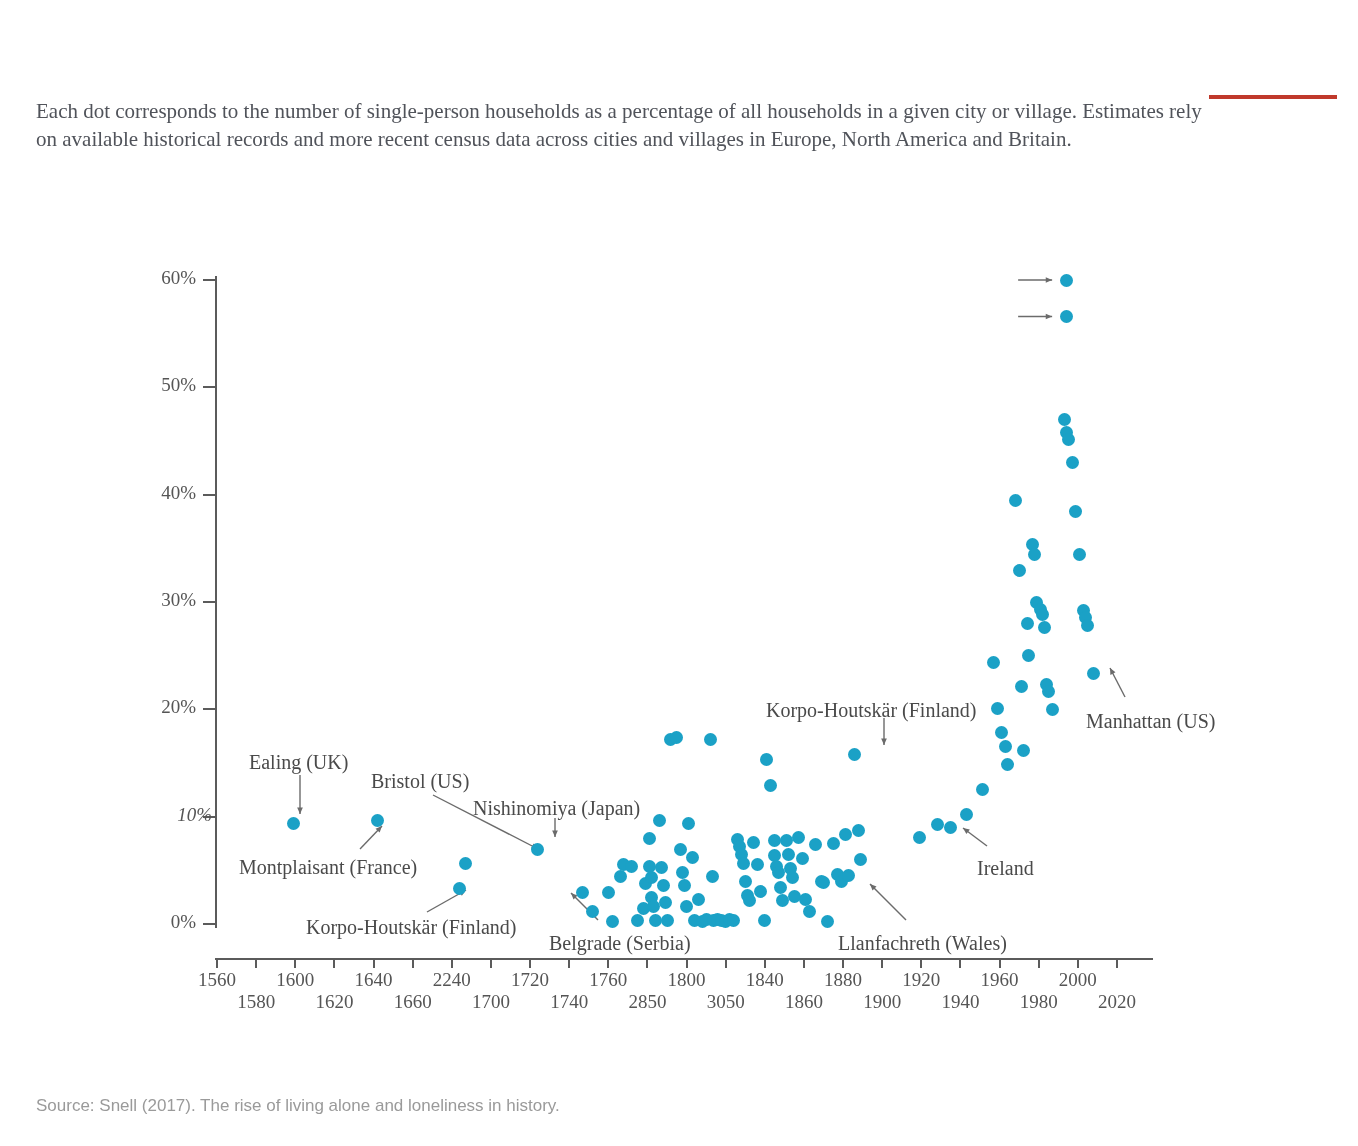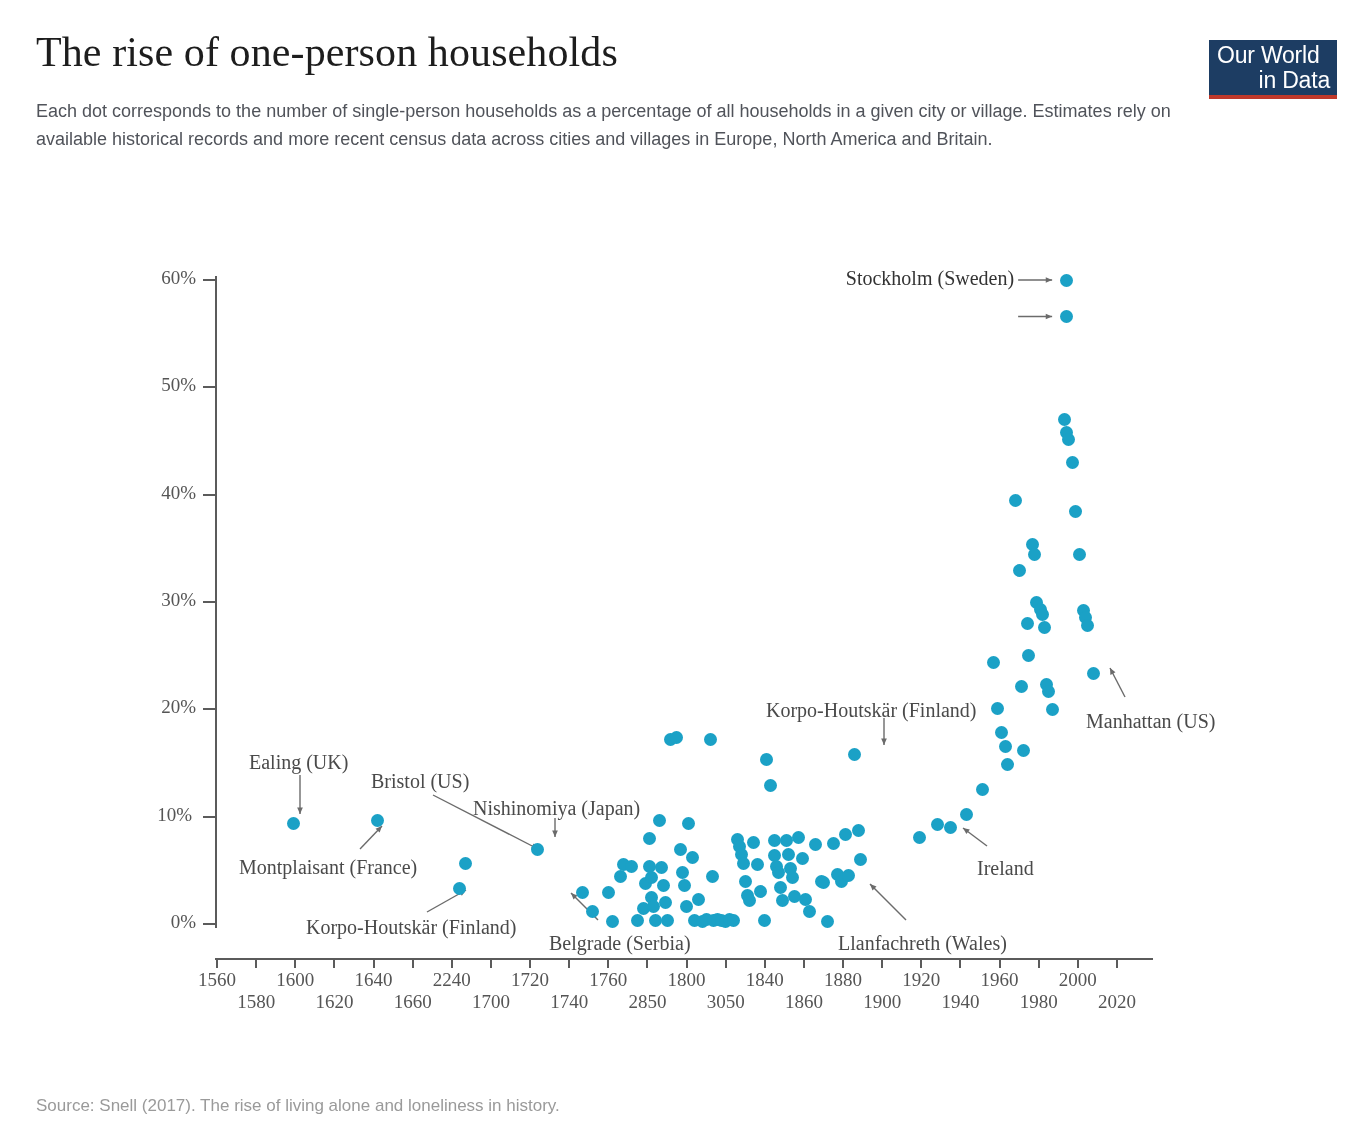--- a/index.html
+++ b/index.html
@@ -15,22 +15,22 @@
 
   
   .title{
     position:absolute;left:36px;top:28px;
     font-family:"Liberation Serif", serif;
     font-size:42px;line-height:48px;font-weight:400;
     color:#1d1d1d;letter-spacing:.1px;white-space:nowrap;
   }
   .subtitle{
     position:absolute;left:36px;top:97px;width:1170px;
-    font-family:Liberation Sans, sans-serif;
-    font-size:18px;line-height:28px;color:#50535a;
+    font-family:Liberation Serif, serif;
+    font-size:21px;line-height:28px;color:#50535a;
   }
 
   
   .logo{
     position:absolute;left:1209px;top:40px;width:128px;height:55px;
     background:#1d3d63;
     box-sizing:border-box;
     padding:3px 7px 0 8px;
   }
   .logo-line{
@@ -86,27 +86,22 @@
     position:absolute;left:36px;top:1096px;
     font-family:"Liberation Sans", sans-serif;
     font-size:17px;color:#9a9a9a;white-space:nowrap;
   }
 </style>
 </head>
 <body>
 
 <div id="stage">
 
-  <div class="title">The rise of one-person households</div>
   <div class="subtitle">Each dot corresponds to the number of single-person households as a percentage of all households in a given city or village. Estimates rely on available historical records and more recent census data across cities and villages in Europe, North America and Britain.</div>
 
-  <div class="logo">
-    <div class="logo-line l1">Our World</div>
-    <div class="logo-line l2">in Data</div>
-  </div>
   <div class="logo-bar"></div>
 
   <div class="plot" id="plot">
     <div class="axis-line" id="yaxis"></div>
     <div class="axis-line" id="xaxis"></div>
     <svg class="lead" id="leaders">
         <line x1="1018.1304347826087" y1="280" x2="1052.1304347826087" y2="280" stroke="#6b6b6b" stroke-width="1.4"></line>
         <polygon points="1052.1304347826087,280 1045.7388122004227,282.854323171417 1045.7388122004227,277.145676828583" fill="#6b6b6b"></polygon>
         <line x1="1018.1304347826087" y1="316.49333333333334" x2="1052.1304347826087" y2="316.49333333333334" stroke="#6b6b6b" stroke-width="1.4"></line>
         <polygon points="1052.1304347826087,316.49333333333334 1045.7388122004227,319.3476565047503 1045.7388122004227,313.63901016191636" fill="#6b6b6b"></polygon>
@@ -127,21 +122,21 @@
         <line x1="906" y1="920" x2="870" y2="884" stroke="#6b6b6b" stroke-width="1.4"></line>
         <polygon points="870,884 876.5378709408558,886.501248400442 872.501248400442,890.5378709408558" fill="#6b6b6b"></polygon>
         <line x1="987" y1="846" x2="963" y2="828" stroke="#6b6b6b" stroke-width="1.4"></line>
         <polygon points="963,828 969.8258919685991,829.5515150121781 966.4007041628987,834.1184320864453" fill="#6b6b6b"></polygon>
         <line x1="1125" y1="697" x2="1110" y2="668" stroke="#6b6b6b" stroke-width="1.4"></line>
         <polygon points="1110,668 1115.4717181031688,672.3658104630703 1110.401197702926,674.9884934287131" fill="#6b6b6b"></polygon>
       </svg>
   <div class="ytick" style="top: 923px;"></div>
       <div class="ylab" style="left: 120px; width: 76px; right: auto; top: 911px;">0%</div>
       <div class="ytick" style="top: 815.667px;"></div>
-      <div class="ylab" style="left: 116px; width: 76px; right: auto; top: 803.667px;">10%</div>
+      <div class="ylab" style="left: 136px; width: 76px; right: auto; top: 803.667px; font-style: italic;">10%</div>
       <div class="ytick" style="top: 708.333px;"></div>
       <div class="ylab" style="left: 120px; width: 76px; right: auto; top: 696.333px;">20%</div>
       <div class="ytick" style="top: 601px;"></div>
       <div class="ylab" style="left: 120px; width: 76px; right: auto; top: 589px;">30%</div>
       <div class="ytick" style="top: 493.667px;"></div>
       <div class="ylab" style="left: 120px; width: 76px; right: auto; top: 481.667px;">40%</div>
       <div class="ytick" style="top: 386.333px;"></div>
       <div class="ylab" style="left: 120px; width: 76px; right: auto; top: 374.333px;">50%</div>
       <div class="ytick" style="top: 279px;"></div>
       <div class="ylab" style="left: 120px; width: 76px; right: auto; top: 267px;">60%</div>
@@ -308,21 +303,20 @@
       <div class="dot" title="1994: 45.8%" style="left: 1059.63px; top: 425.913px; background: rgb(27, 161, 198);"></div>
       <div class="dot" title="1995: 45.1%" style="left: 1061.59px; top: 433.427px; background: rgb(27, 161, 198);"></div>
       <div class="dot" title="1997: 43%" style="left: 1065.5px; top: 455.967px; background: rgb(27, 161, 198);"></div>
       <div class="dot" title="1999: 38.4%" style="left: 1069.41px; top: 505.34px; background: rgb(27, 161, 198);"></div>
       <div class="dot" title="2001: 34.4%" style="left: 1073.33px; top: 548.273px; background: rgb(27, 161, 198);"></div>
       <div class="dot" title="2003: 29.2%" style="left: 1077.24px; top: 604.087px; background: rgb(27, 161, 198);"></div>
       <div class="dot" title="2004: 28.6%" style="left: 1079.2px; top: 610.527px; background: rgb(27, 161, 198);"></div>
       <div class="dot" title="2005: 27.8%" style="left: 1081.15px; top: 619.113px; background: rgb(27, 161, 198);"></div>
       <div class="dot" title="2008: 23.3%" style="left: 1087.02px; top: 667.413px; background: rgb(27, 161, 198);"></div>
       <div class="dot" style="left: 1059.63px; top: 273.5px; background: rgb(27, 161, 198);"></div>
-      <div class="legend-lab" style="left: 600px; width: 414.13px; top: 267px;">Stockholm (Sweden)</div>
       <div class="dot" style="left: 1059.63px; top: 309.993px; background: rgb(27, 161, 198);"></div>
       <div class="anno" style="left: 249px; top: 751px;">Ealing (UK)</div>
       <div class="anno" style="left: 371px; top: 770px;">Bristol (US)</div>
       <div class="anno" style="left: 239px; top: 856px;">Montplaisant (France)</div>
       <div class="anno" style="left: 306px; top: 916px;">Korpo-Houtskär (Finland)</div>
       <div class="anno" style="left: 473px; top: 797px;">Nishinomiya (Japan)</div>
       <div class="anno" style="left: 549px; top: 932px;">Belgrade (Serbia)</div>
       <div class="anno" style="left: 766px; top: 699px;">Korpo-Houtskär (Finland)</div>
       <div class="anno" style="left: 838px; top: 932px;">Llanfachreth (Wales)</div>
       <div class="anno" style="left: 977px; top: 857px;">Ireland</div>

